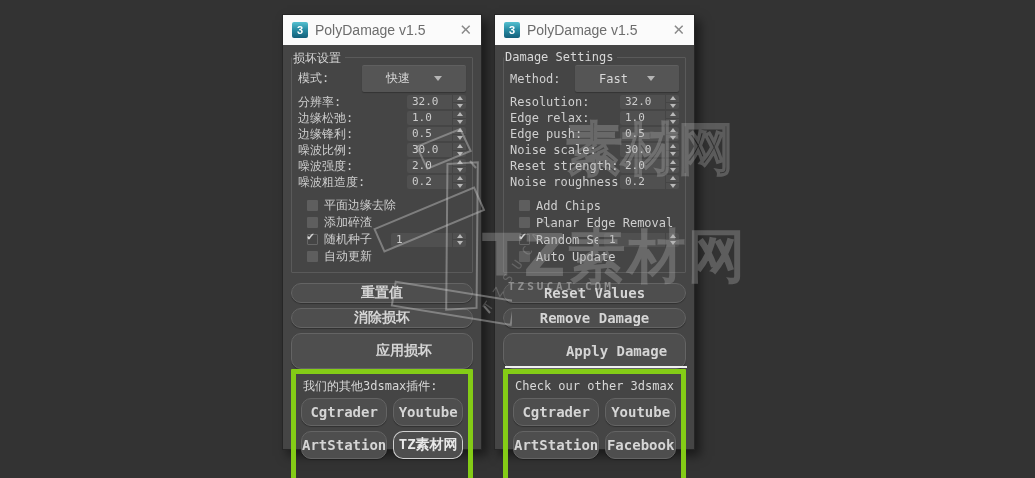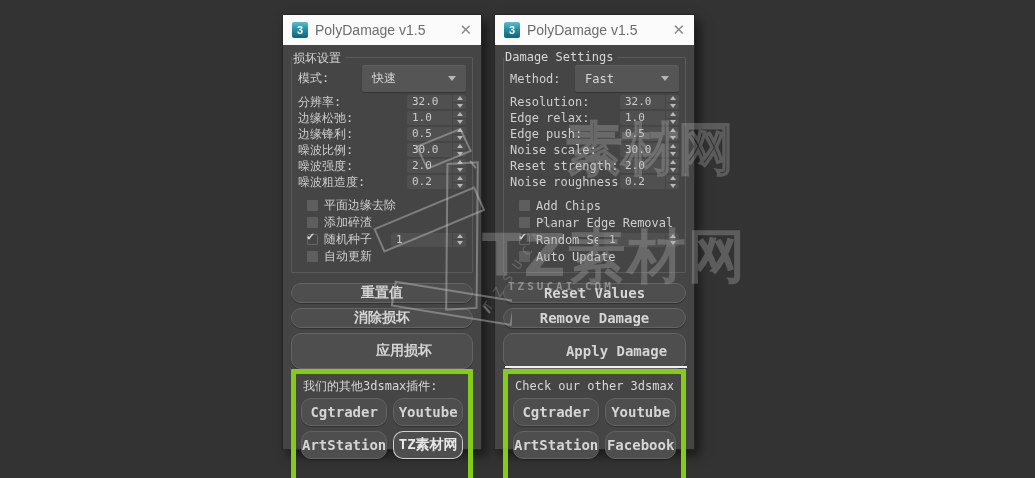--- a/index.html
+++ b/index.html
@@ -21,21 +21,21 @@
   
   .group{position:relative;border:1px solid #5a5a5a;border-radius:1px;
          margin-top:6px;padding:10px 6px 7px 6px;}
   .gtitle{position:absolute;top:-8px;left:0;background:#454545;padding:0 4px 0 1px;
           color:#d8d8d8;white-space:nowrap;}
   .row{display:flex;align-items:center;height:16px;}
   .mode-row{height:19px;margin:1px 0 6px 0;}
   .lbl{flex:1;white-space:nowrap;overflow:hidden;}
   
   .select{width:104px;height:27px;background:#555555;border-radius:2px;display:flex;
-          align-items:center;justify-content:space-between;padding:0 10px;box-sizing:border-box;
+          align-items:center;justify-content:space-between;padding:0 24px;box-sizing:border-box;
           box-shadow:inset 0 1px 0 rgba(255,255,255,0.06),0 1px 1px rgba(0,0,0,0.25);color:#d8d8d8;}
   .selarrow{width:0;height:0;border-left:4px solid transparent;border-right:4px solid transparent;
             border-top:5px solid #b5b5b5;display:inline-block;}
   
   .spin{display:flex;height:14px;flex:0 0 auto;}
   .spin .val{width:40px;background:#505050;border-radius:2px 0 0 2px;color:#cccccc;
              font-size:11px;line-height:14px;padding-left:5px;}
   .arrows{width:13px;margin-left:1px;display:flex;flex-direction:column;gap:1px;}
   .arrows i{flex:1;background:#505050;display:flex;align-items:center;justify-content:center;}
   .arrows i:first-child{border-radius:0 2px 0 0;}

